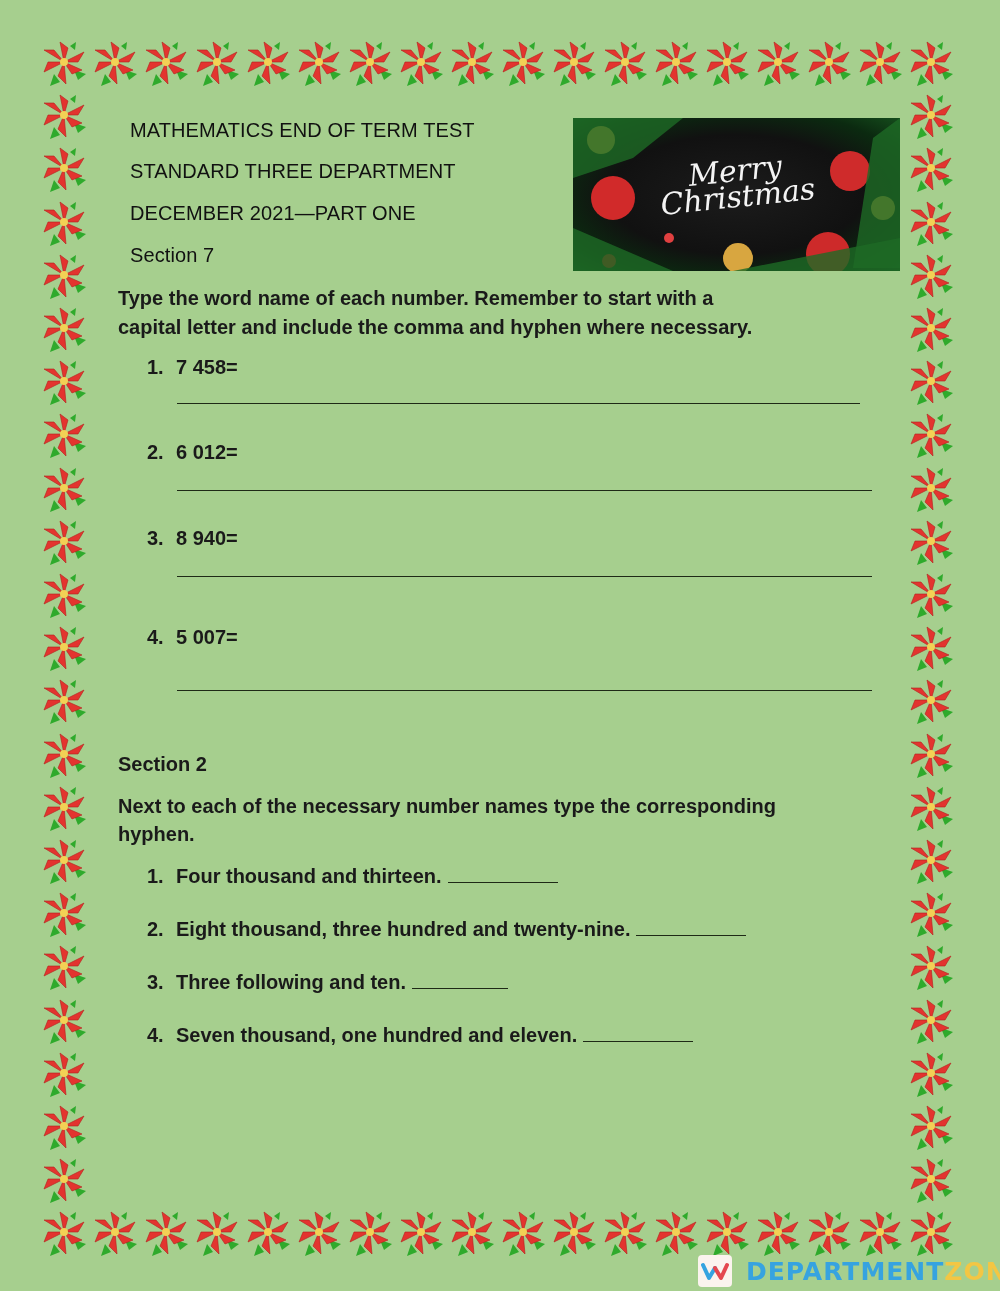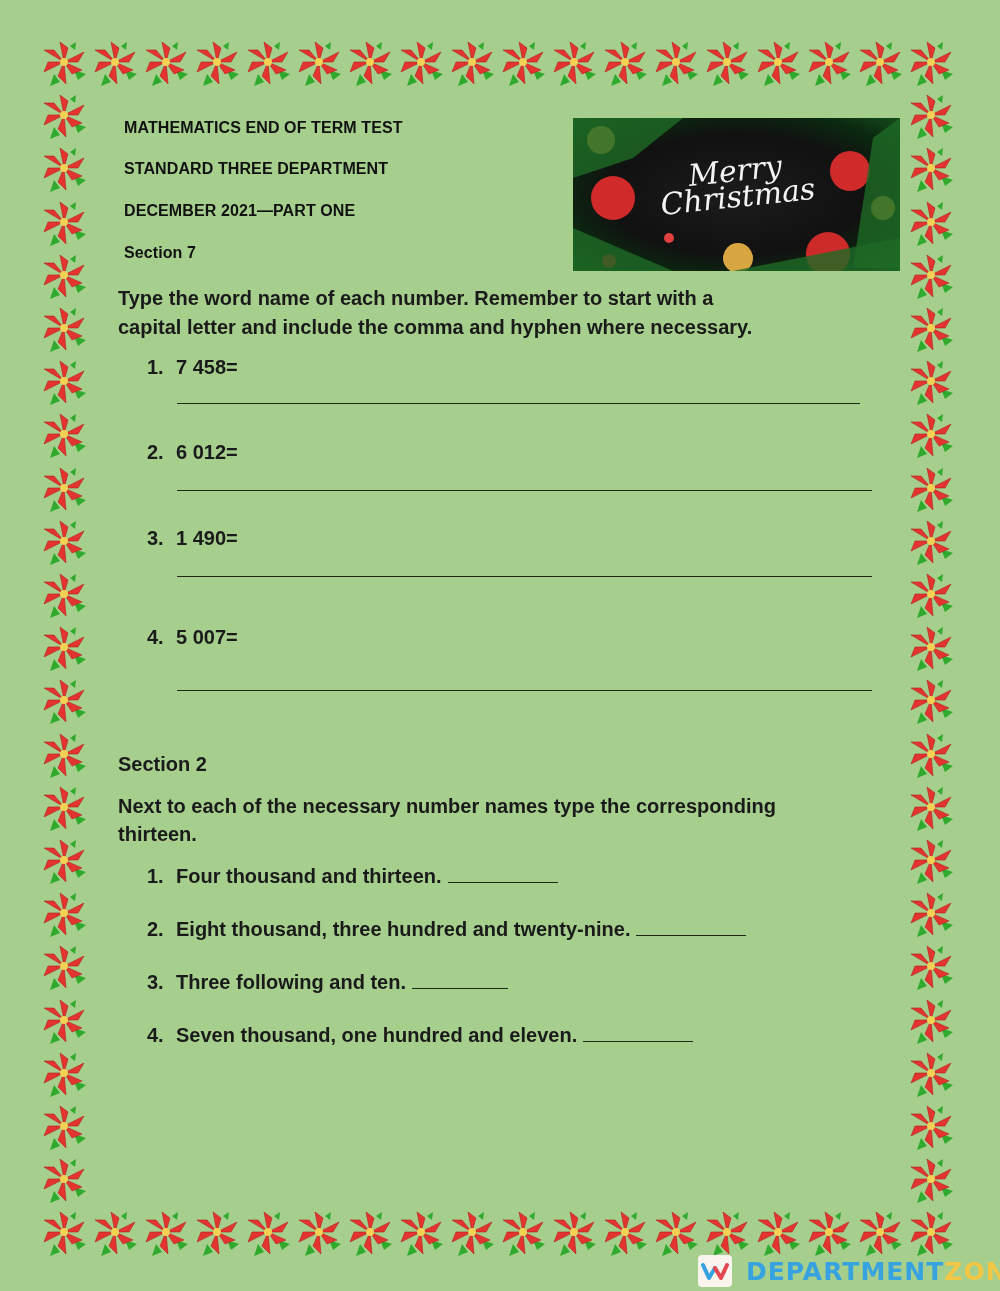--- a/index.html
+++ b/index.html
@@ -3,21 +3,21 @@
 <meta charset="utf-8">
 <style>
   html, body { margin:0; padding:0; }
   body {
     width:1000px; height:1291px; position:relative; overflow:hidden;
     background:#a6cf8e;
     font-family:"Liberation Sans", sans-serif;
     color:#111;
   }
   .flower { position:absolute; width:48px; height:48px; }
-  .hdr { position:absolute; left:124px; font-weight:bold; font-size:16px; letter-spacing:0.1px; white-space:nowrap; }
+  .hdr { position:absolute; left:130px; font-weight:normal; font-size:20px; letter-spacing:0.1px; white-space:nowrap; }
   .para { position:absolute; left:118px; font-size:20px; font-weight:bold; line-height:29px; white-space:nowrap; color:#1a1a1a; }
   .q { position:absolute; left:147px; font-size:20px; font-weight:bold; white-space:nowrap; color:#1a1a1a; }
   .q .num { display:inline-block; width:29px; }
   .answer-line { position:absolute; left:177px; height:0; border-top:1.5px solid #1e2a16; }
   .inline-blank { display:inline-block; border-bottom:1.5px solid #1e2a16; height:18px; vertical-align:baseline; margin-left:6px; }
   .xmas {
     position:absolute; left:573px; top:118px; width:327px; height:153px;
     background: radial-gradient(ellipse at 50% 50%, #1c1c1c 0%, #111 55%, #0b2a10 80%, #154d1c 100%);
     overflow:hidden;
   }
@@ -326,32 +326,32 @@
   <span class="num">1.</span><span>7 458=</span>
 </div>
 <div class="answer-line" style="top:403px;width:683px"></div>
 
 <div class="q" style="top:441px">
   <span class="num">2.</span><span>6 012=</span>
 </div>
 <div class="answer-line" style="top:490px;width:695px"></div>
 
 <div class="q" style="top:527px">
-  <span class="num">3.</span><span>1 490=</span>
+  <span class="num">3.</span><span>8 940=</span>
 </div>
 <div class="answer-line" style="top:576px;width:695px"></div>
 
 <div class="q" style="top:626px">
   <span class="num">4.</span><span>5 007=</span>
 </div>
 <div class="answer-line" style="top:690px;width:695px"></div>
 
 <div class="para" style="top:750px">Section 2</div>
 <div class="para" style="top:792px">Next to each of the necessary number names type the corresponding</div>
-<div class="para" style="top:820px">thirteen.</div>
+<div class="para" style="top:820px">hyphen.</div>
 
 <div class="q" style="top:864px">
   <span class="num">1.</span><span>Four thousand and thirteen.</span><span class="inline-blank" style="width:110px"></span>
 </div>
 <div class="q" style="top:917px">
   <span class="num">2.</span><span>Eight thousand, three hundred and twenty-nine.</span><span class="inline-blank" style="width:110px"></span>
 </div>
 <div class="q" style="top:970px">
   <span class="num">3.</span><span>Three following and ten.</span><span class="inline-blank" style="width:96px"></span>
 </div>

